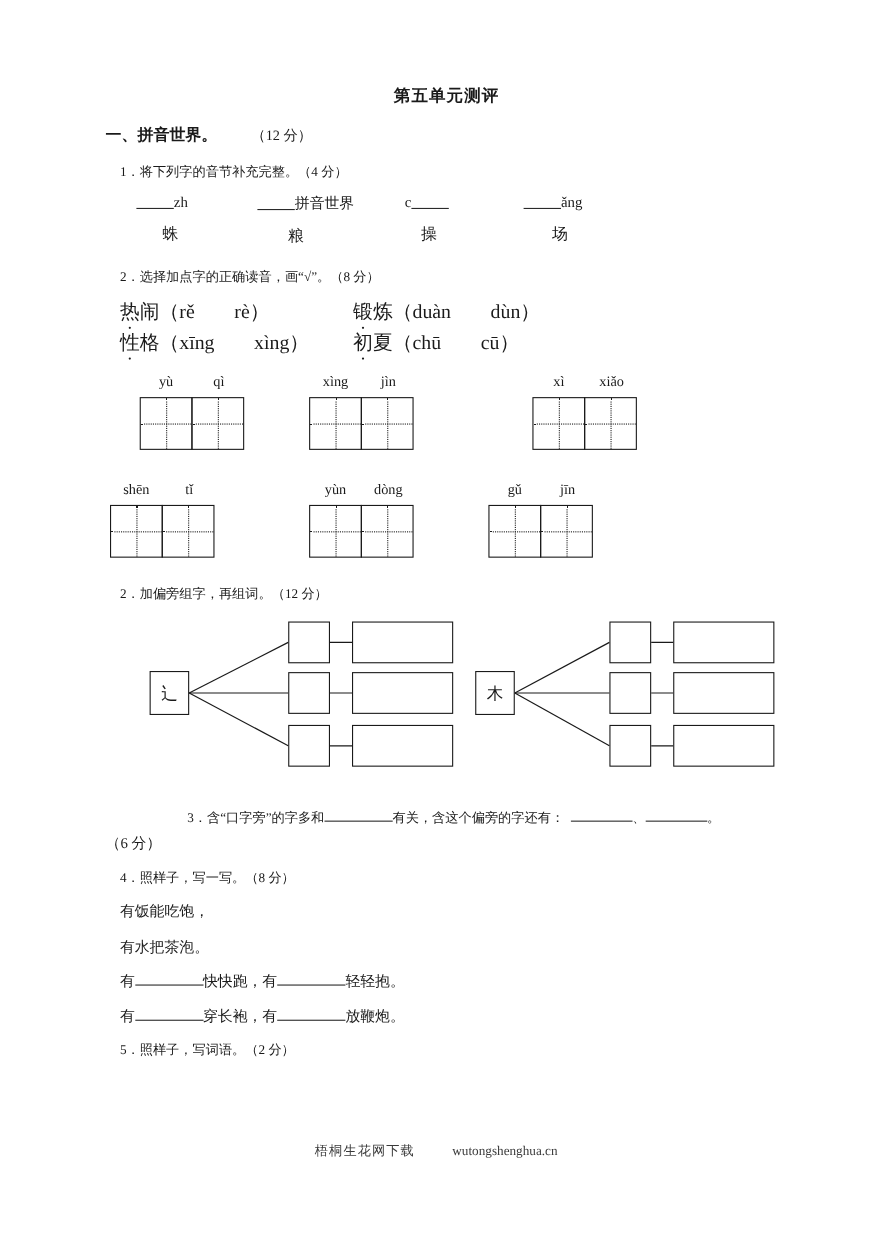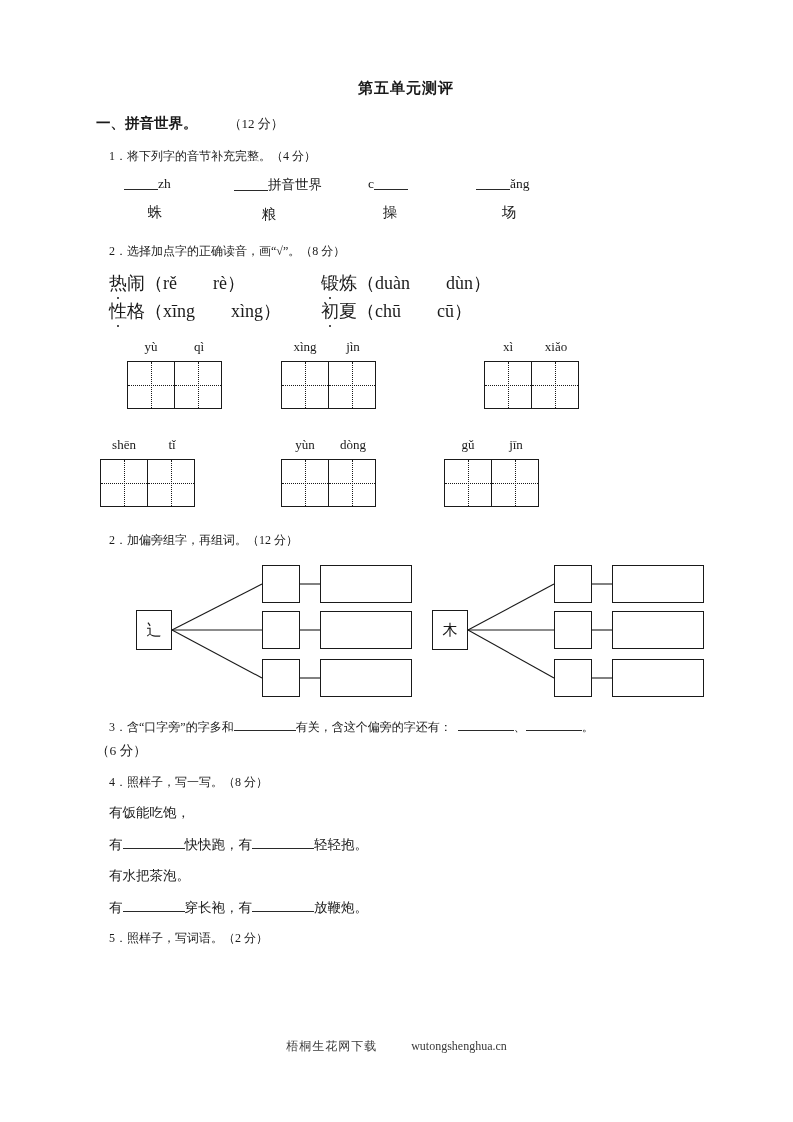--- a/index.html
+++ b/index.html
@@ -345,32 +345,32 @@
         <div class="node charbox" style="left:128px; top:5px;"></div>
         <div class="node charbox" style="left:128px; top:51px;"></div>
         <div class="node charbox" style="left:128px; top:99px;"></div>
         <div class="node wordbox" style="left:186px; top:5px;"></div>
         <div class="node wordbox" style="left:186px; top:51px;"></div>
         <div class="node wordbox" style="left:186px; top:99px;"></div>
       </div>
 
     </div>
 
-    <div class="q-line" style="margin-top:18px; margin-bottom:2px;">
+    <div class="q-line" style="margin-top:34px; margin-bottom:2px;text-align:center;">
       <span>3．含“口字旁”的字多和</span><span class="blank b-lg"></span><span>有关，含这个偏旁的字还有：</span><span class="blank b-md" style="margin-left:6px;"></span><span>、</span><span class="blank b-md"></span><span>。</span>
     </div>
     <div class="plain-line noindent">（6 分）</div>
 
     <div class="q-line" style="margin-top:12px;">4．照样子，写一写。（8 分）</div>
     <div class="plain-line">有饭能吃饱，</div>
+    <div class="plain-line">有水把茶泡。</div>
+
     <div class="plain-line">
       <span>有</span><span class="blank b-lg"></span><span>快快跑，有</span><span class="blank b-lg"></span><span>轻轻抱。</span>
     </div>
-
-    <div class="plain-line">有水把茶泡。</div>
     <div class="plain-line">
       <span>有</span><span class="blank b-lg"></span><span>穿长袍，有</span><span class="blank b-lg"></span><span>放鞭炮。</span>
     </div>
 
     <div class="q-line" style="margin-top:6px;">5．照样子，写词语。（2 分）</div>
 
   </div>
 
   <div class="footer">
     <span class="fzh">梧桐生花网下载</span><span class="fen">wutongshenghua.cn</span>

